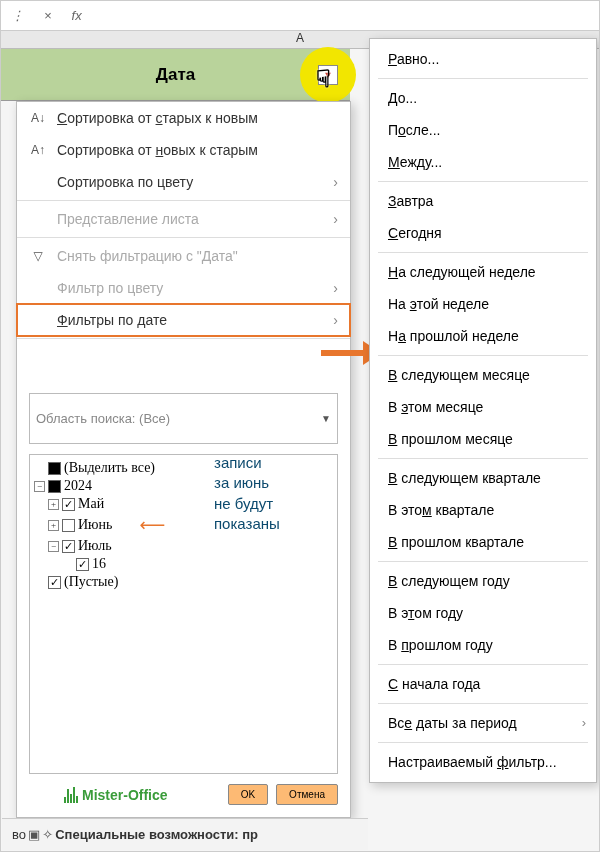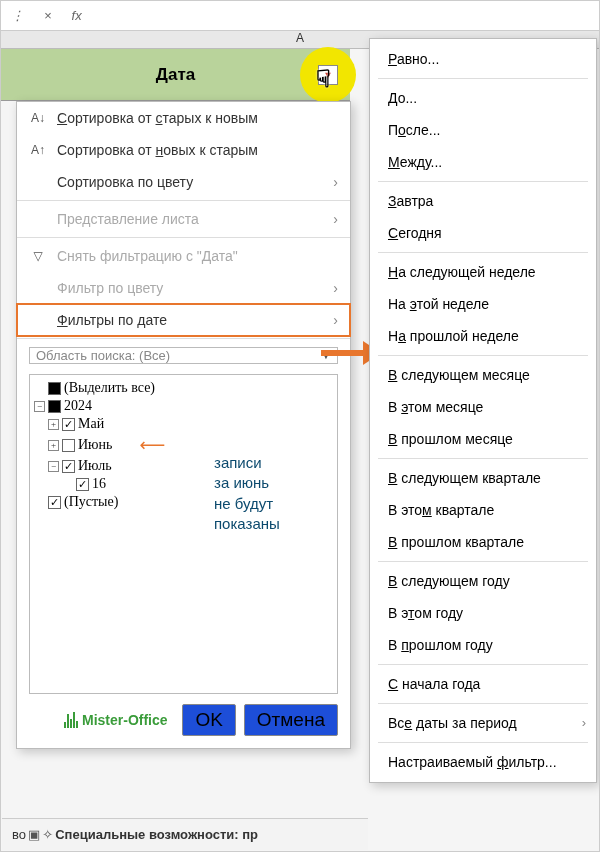--- a/index.html
+++ b/index.html
@@ -124,26 +124,27 @@
   .u { text-decoration: underline; }
 
   
   .search-area {
     padding: 6px 12px;
   }
   .search-box {
     width: 100%;
     border: 1px solid #bbb;
     font-size: 13px;
-    padding: 0 6px;
+    padding: 17px 6px;
     color: #888;
     display: flex;
     justify-content: space-between;
     align-items: center;
     background: #fff;
+    margin-top: 46px;
   }
   .search-box .dd { color: #555; font-size: 10px; }
 
   
   .tree-box {
     margin: 4px 12px 0 12px;
     border: 1px solid #bbb;
     height: 320px;
     padding: 4px;
     font-size: 14px;
@@ -185,23 +186,23 @@
   .btn-row {
     display: flex;
     justify-content: flex-end;
     gap: 8px;
     padding: 10px 12px 12px 12px;
     align-items: center;
     margin-left: 35px;
   }
   .btn {
     border: 1px solid #888;
-    background: #1d4ed8;
+    background: #fdba74;
     padding: 4px 12px;
-    font-size: 19px;
+    font-size: 10px;
     border-radius: 2px;
   }
   .logo {
     margin-right: auto;
     display: flex;
     align-items: center;
     gap: 4px;
     color: #3a9c3a;
     font-weight: bold;
     font-size: 14px;

